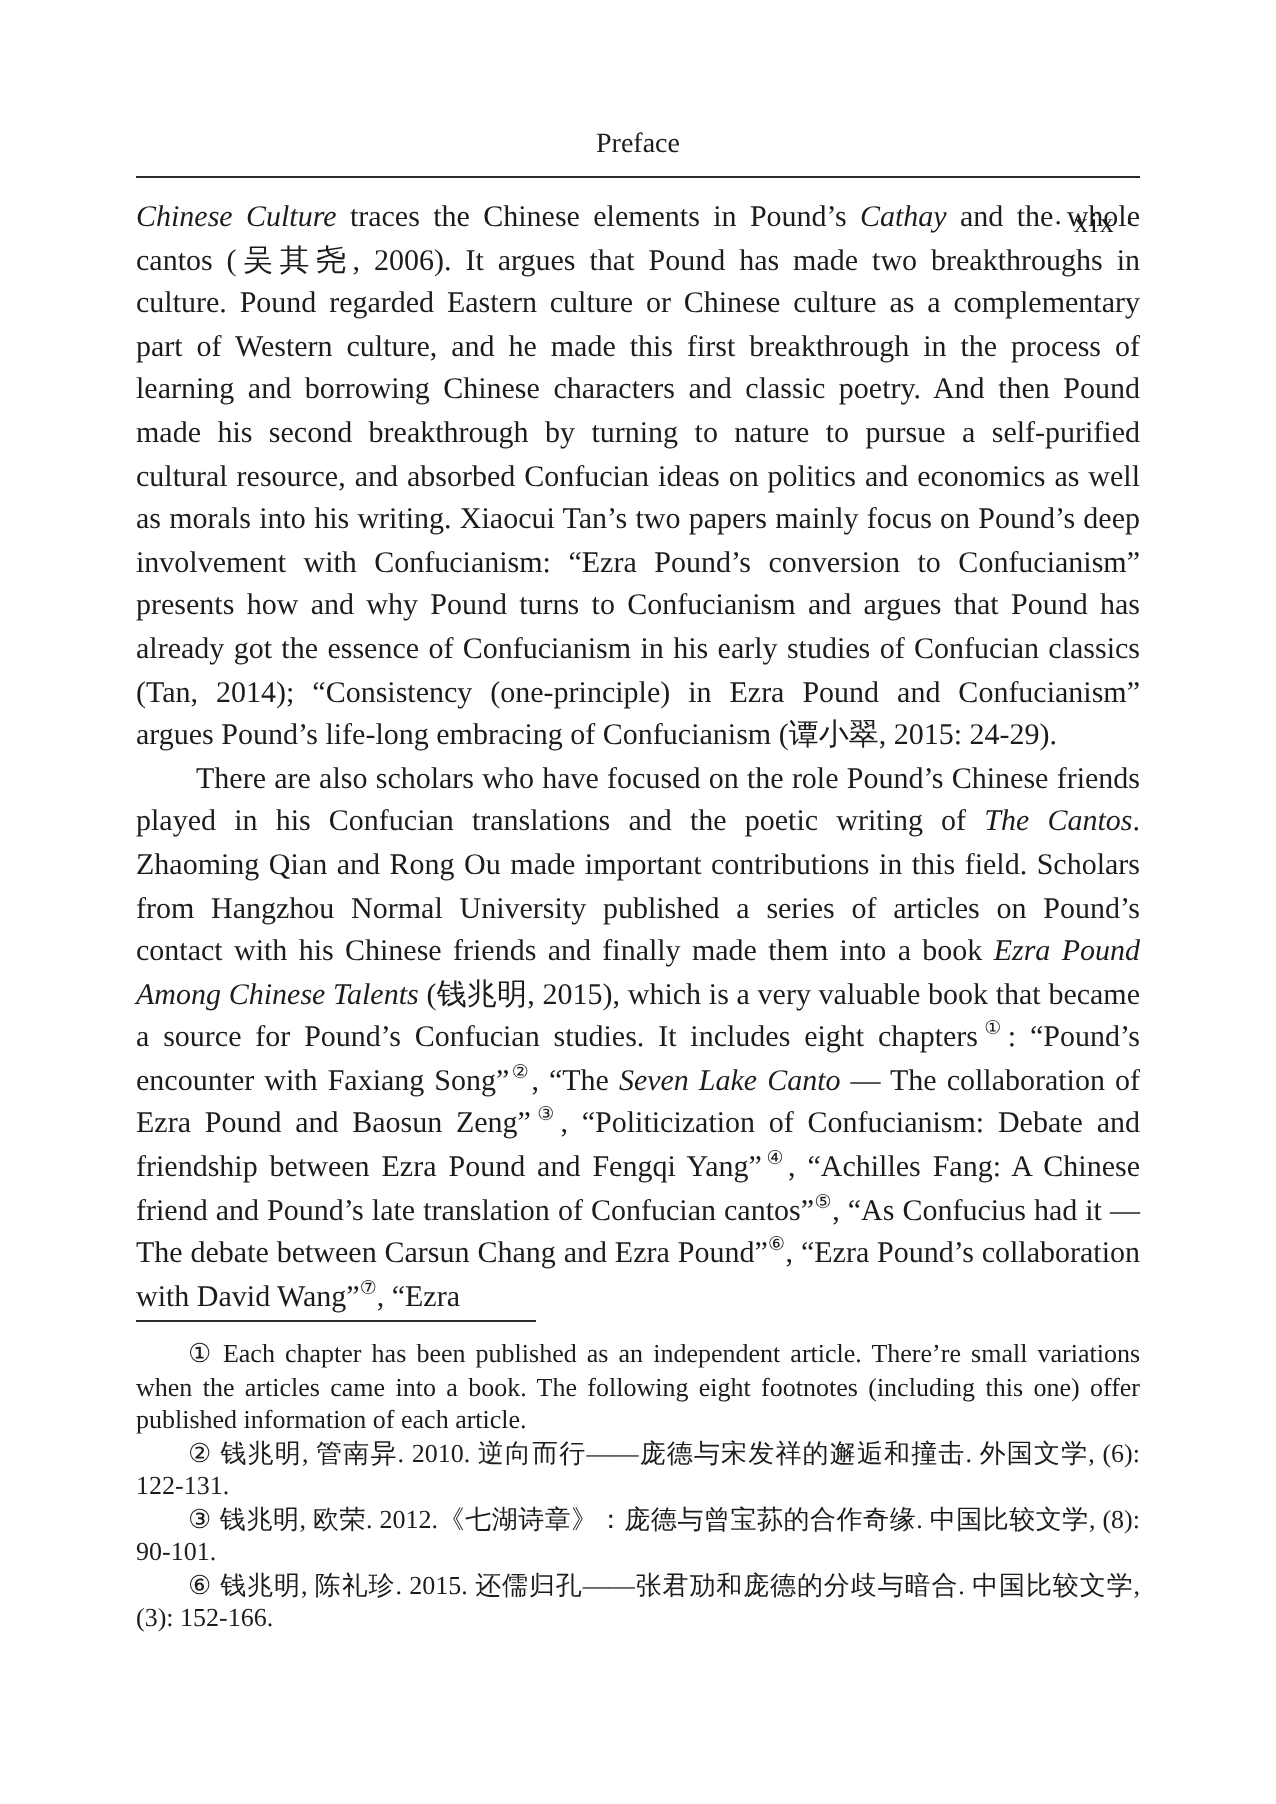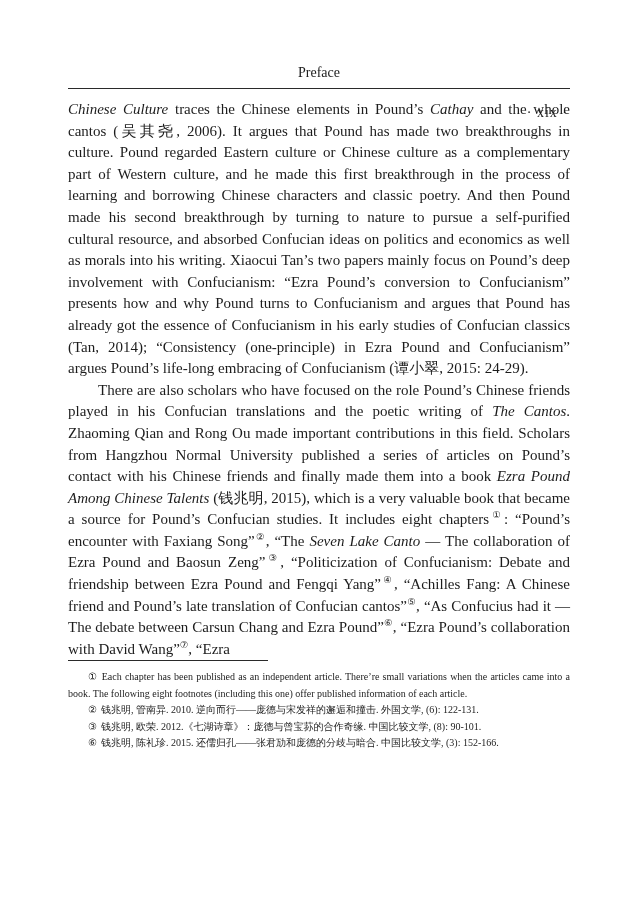--- a/index.html
+++ b/index.html
@@ -48,21 +48,21 @@
   .body-text sup {
     font-size: 9.5px;
     line-height: 0;
     vertical-align: super;
   }
   .footnotes {
     position: absolute;
     top: 660px;
     left: 68px;
     width: 502px;
-    font-size: 10px;
+    font-size: 13px;
     line-height: 16.5px;
     text-align: justify;
   }
   .fn-separator {
     width: 200px;
     height: 0;
     border: none;
     border-top: 1.2px solid #2a2a2a;
     margin: 0 0 8px 0;
   }

